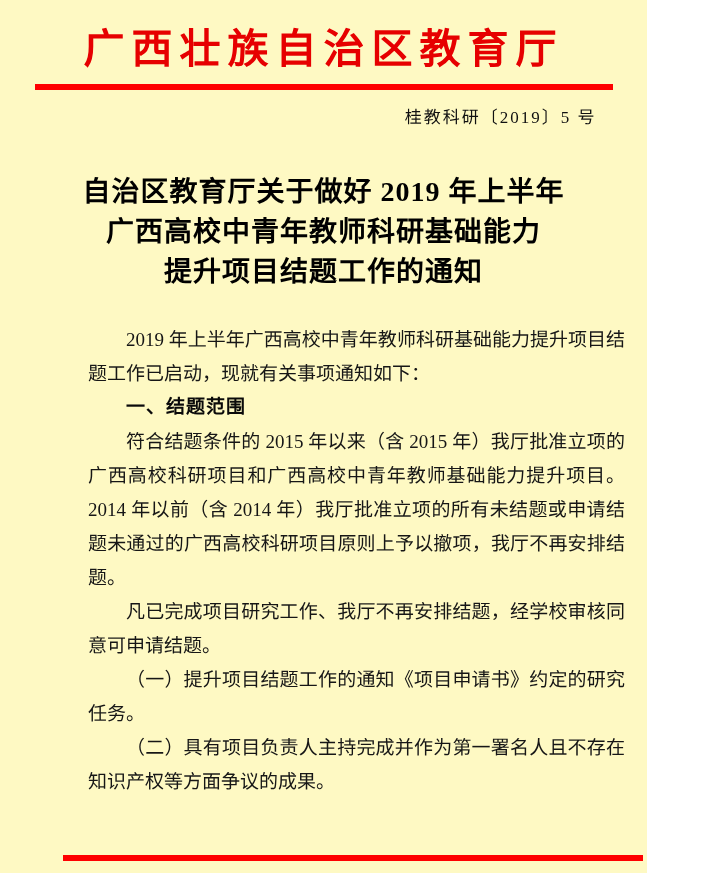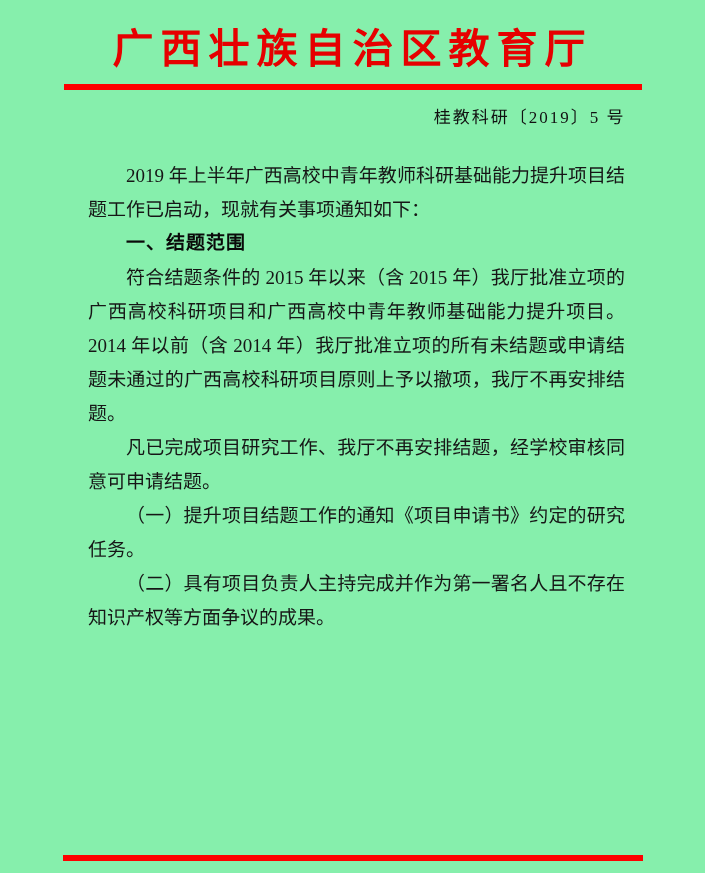--- a/index.html
+++ b/index.html
@@ -10,23 +10,23 @@
   *{margin:0;padding:0;box-sizing:border-box;}
   html,body{background:#ffffff;}
   body{
     width:705px;height:873px;
     position:relative;
     overflow:hidden;
     font-family:"Liberation Serif","DejaVu Serif",serif;
     color:var(--ink);
   }
   .page{
-    width:705px;height:873px;
+    width:647px;height:873px;
     position:relative;
-    background:#86efac;
+    background:#fef9c3;
   }
   
   .agency{
     padding-top:15px;
     text-align:center;
     color:var(--accent);
     font-size:41px;
     font-weight:bold;
     letter-spacing:7px;
     font-family:"Liberation Serif","DejaVu Serif",serif;
@@ -96,20 +96,25 @@
 <body>
 
 <div class="page">
 
   <div class="agency">广西壮族自治区教育厅</div>
 
   <div class="rule rule-top"></div>
 
   <div class="doc-no">桂教科研〔2019〕5 号</div>
 
+  <div class="title">
+    <div>自治区教育厅关于做好 2019 年上半年</div>
+    <div>广西高校中青年教师科研基础能力</div>
+    <div>提升项目结题工作的通知</div>
+  </div>
 
   <div class="body">
     <p class="indent">2019 年上半年广西高校中青年教师科研基础能力提升项目结题工作已启动，现就有关事项通知如下：</p>
     <p class="heading">一、结题范围</p>
     <p class="indent">符合结题条件的 2015 年以来（含 2015 年）我厅批准立项的广西高校科研项目和广西高校中青年教师基础能力提升项目。2014 年以前（含 2014 年）我厅批准立项的所有未结题或申请结题未通过的广西高校科研项目原则上予以撤项，我厅不再安排结题。</p>
     <p class="indent">凡已完成项目研究工作、我厅不再安排结题，经学校审核同意可申请结题。</p>
     <p class="indent">（一）提升项目结题工作的通知《项目申请书》约定的研究任务。</p>
     <p class="indent">（二）具有项目负责人主持完成并作为第一署名人且不存在知识产权等方面争议的成果。</p>
   </div>
 

